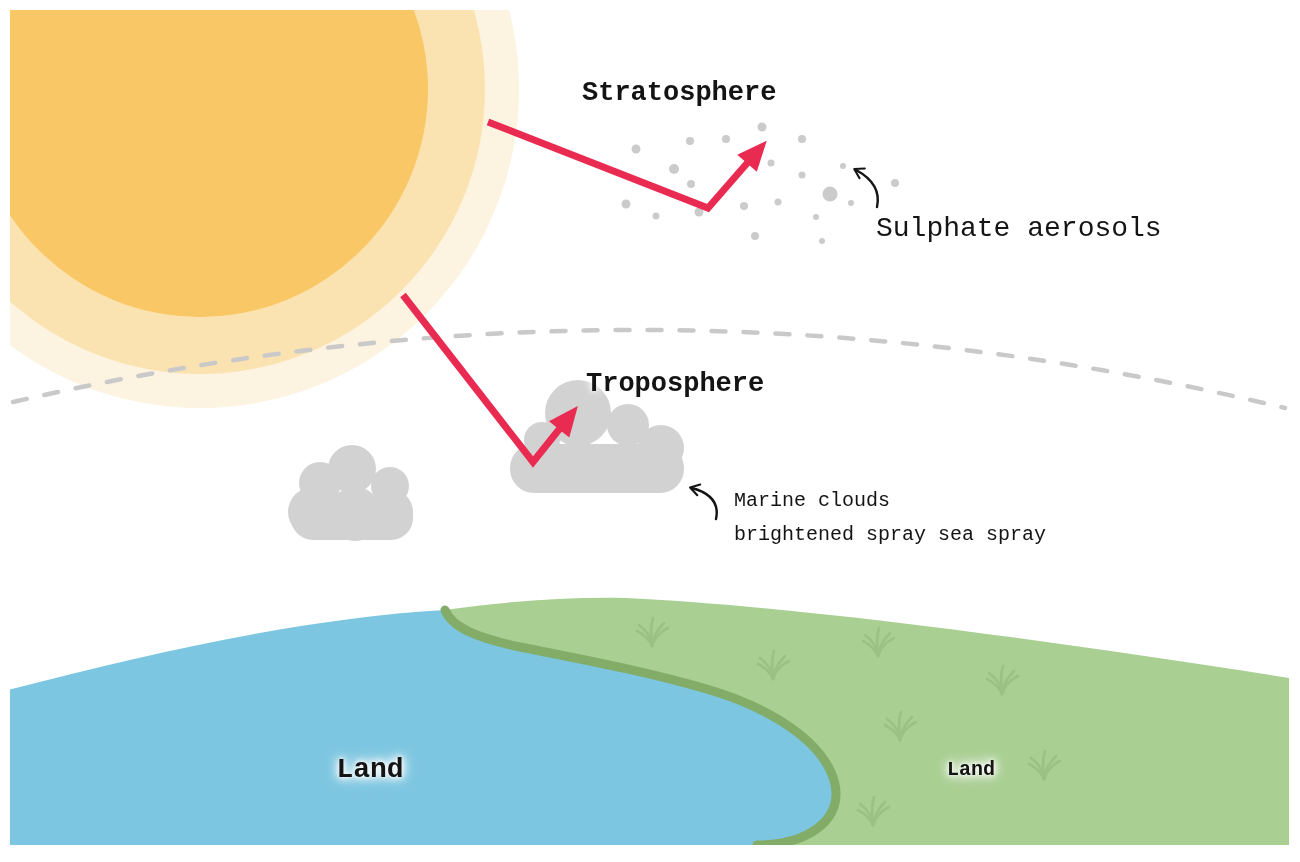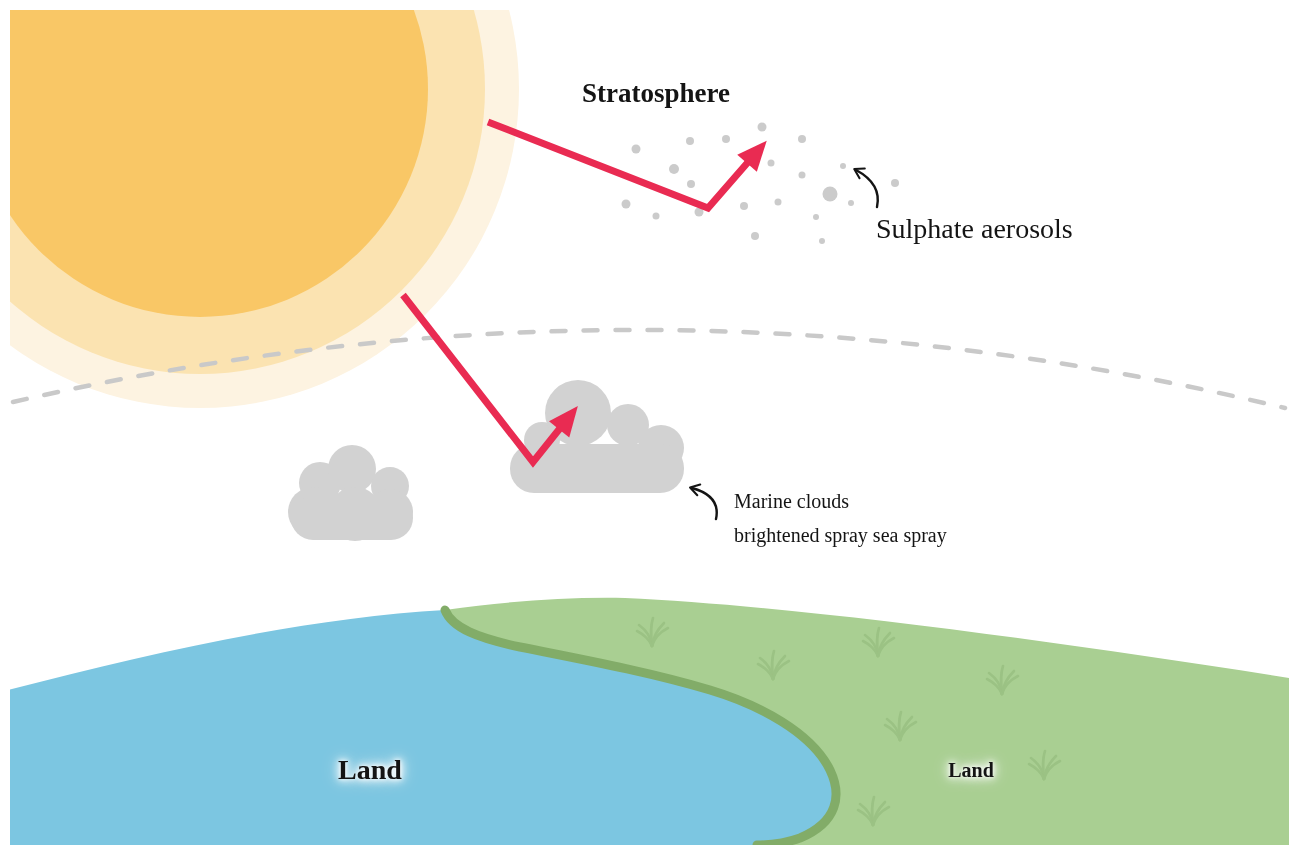--- a/index.html
+++ b/index.html
@@ -1,18 +1,18 @@
 <!DOCTYPE html>
 <html style="--sun-core: #F9C766; --sun-mid: #FBE3B1; --sun-glow: #FDF3E1; --ray-red: #E92B52; --cloud-gray: #D2D2D2; --aerosol-gray: #CBCBCB; --boundary-gray: #C9C9C9; --ocean-blue: #7CC6E1; --land-green: #A9CF92; --coast-green: #82AC68; --grass-green: #9BC284; --ink: #141414;"><head>
 <meta charset="utf-8">
 <style>
   html,body{margin:0;padding:0;background:#ffffff;}
   .stage{
     position:relative;width:1300px;height:862px;background:#ffffff;
-    overflow:hidden;font-family:Liberation Serif, serif;
+    overflow:hidden;font-family:Liberation Mono, monospace;
   }
   .artwork{position:absolute;left:0;top:0;width:1300px;height:862px;}
 
   
   .sun-glow {fill:var(--sun-glow,#FDF3E1);}
   .sun-mid  {fill:var(--sun-mid,#FBE3B1);}
   .sun-core {fill:var(--sun-core,#F9C766);}
   .boundary {stroke:var(--boundary-gray,#C9C9C9);}
   .aerosol  {fill:var(--aerosol-gray,#CBCBCB);}
   .cloud    {fill:var(--cloud-gray,#D2D2D2);}
@@ -163,20 +163,21 @@
     <g>
       <path class="note-arrow" fill="none" stroke-width="2.4" stroke-linecap="round" marker-end="url(#vHead)" d="M877 207 Q882 184 856 170"></path>
       <path class="note-arrow" fill="none" stroke-width="2.4" stroke-linecap="round" marker-end="url(#vHead)" d="M716 519 Q721 496 692 488"></path>
     </g>
   </svg>
 
   <div class="label bold stratosphere-label">Stratosphere</div>
 
   <div class="label sulphate-label">Sulphate aerosols</div>
 
+  <div class="label bold halo troposphere-label">Troposphere</div>
 
   <div class="label marine-label">
     <div>Marine clouds</div>
     <div>brightened spray sea spray</div>
   </div>
 
   <div class="label bold glow ocean-label">Land</div>
 
   <div class="label bold glow land-label">Land</div>
 </div>

